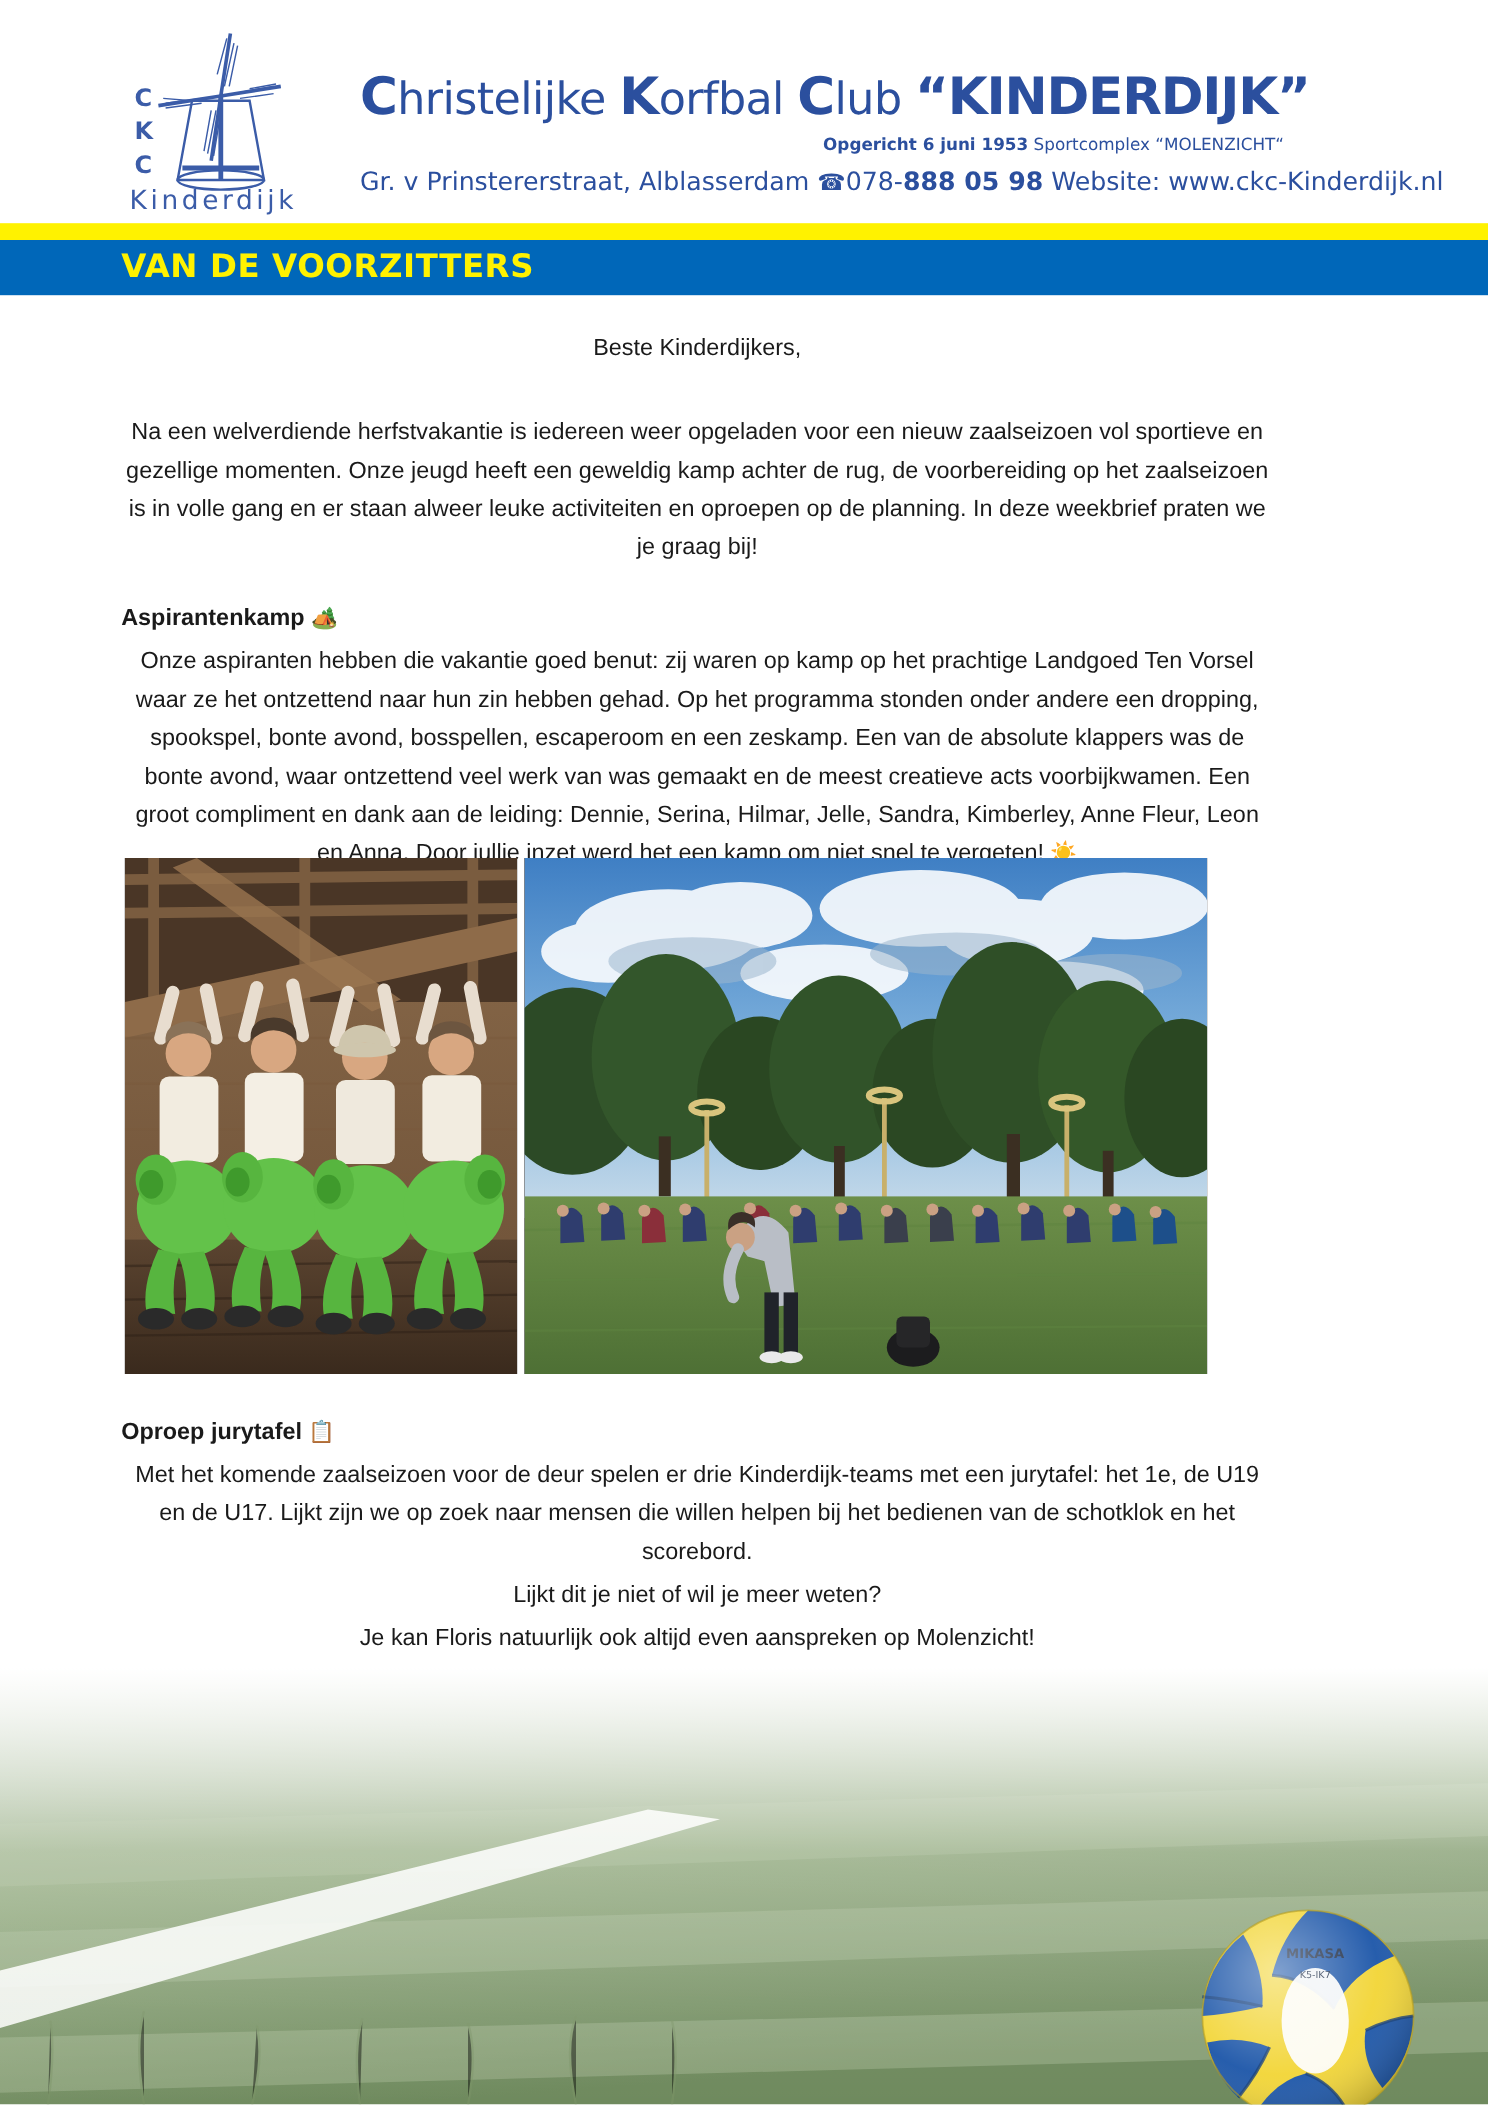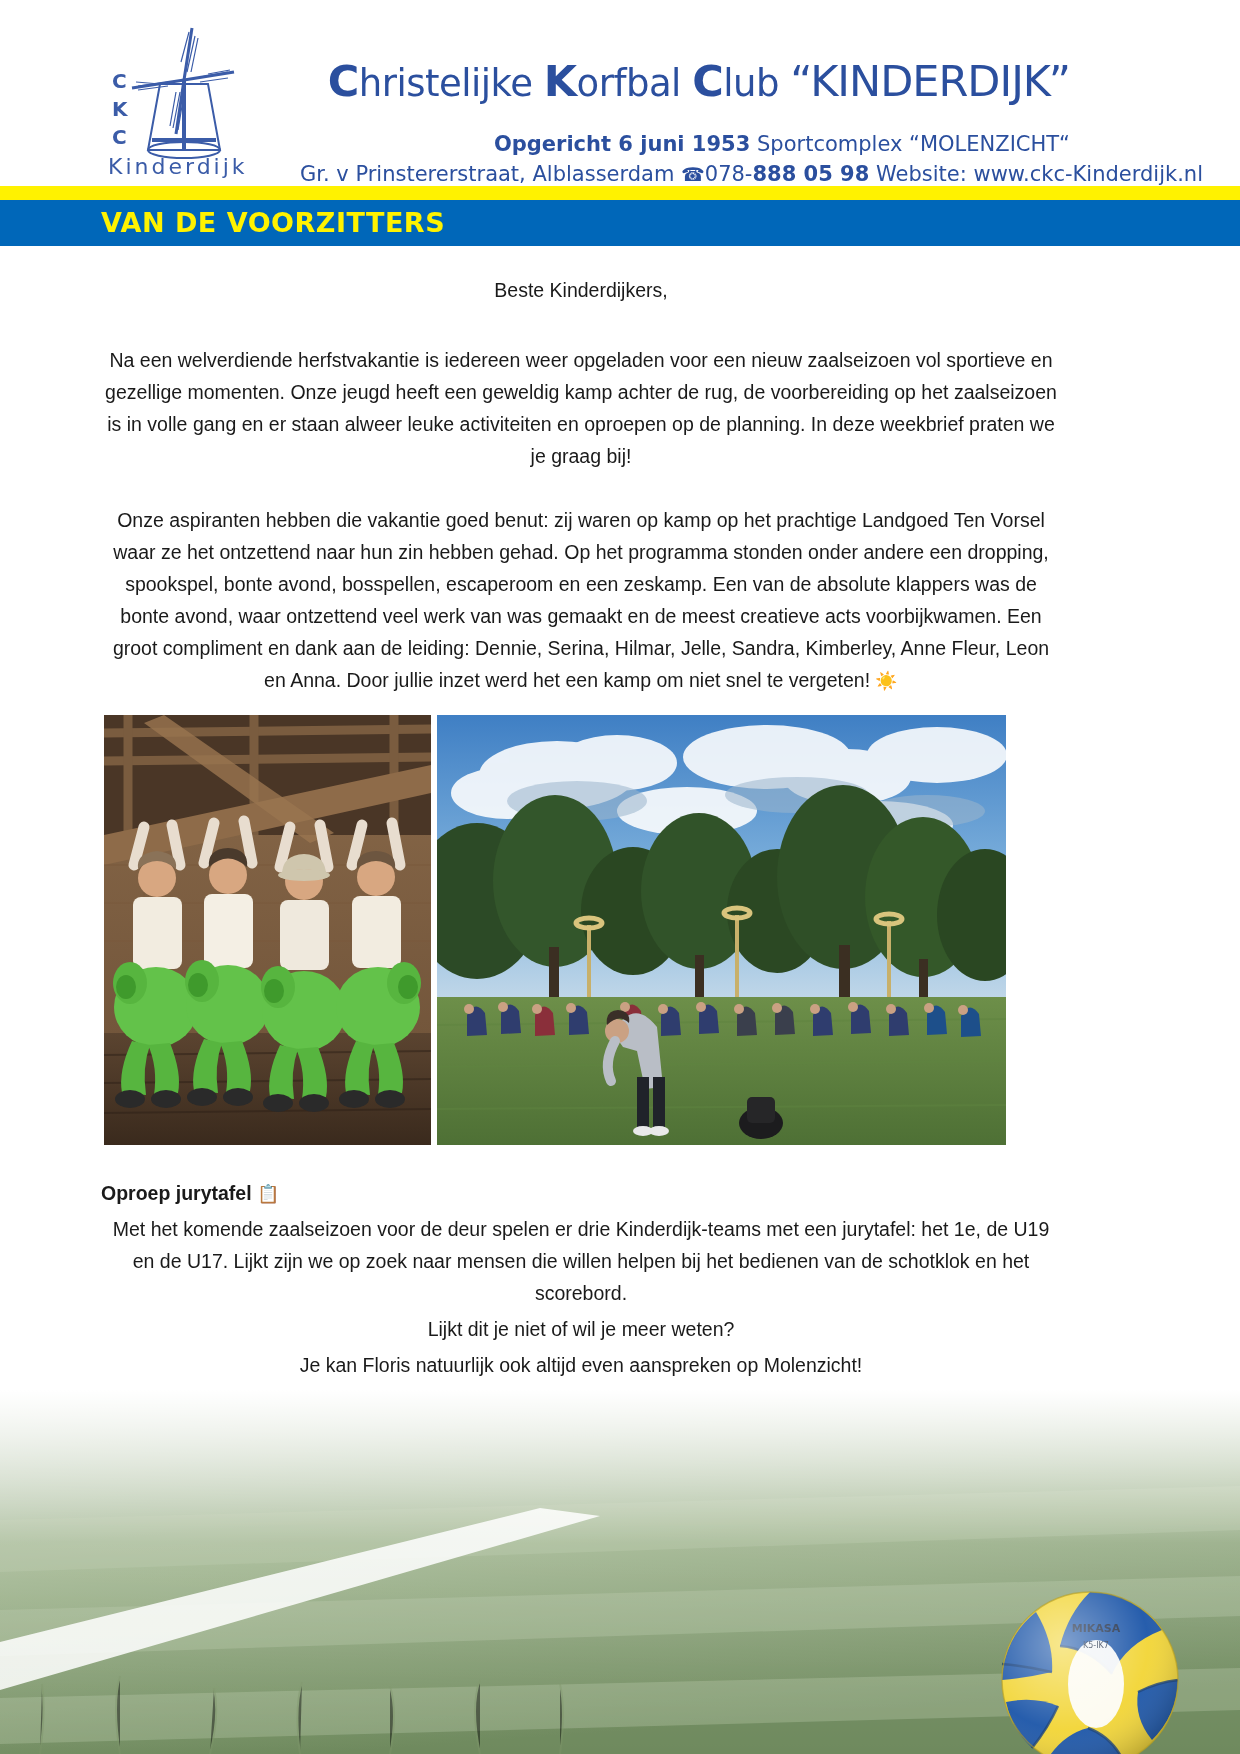--- a/index.html
+++ b/index.html
@@ -45,28 +45,27 @@
   }
   .club-title {
     font-family: "DejaVu Sans", sans-serif;
     font-size: 37px;
     line-height: 46px;
     letter-spacing: -0.5px;
     white-space: nowrap;
   }
   .club-title .drop { font-size: 43px; font-weight: bold; }
   .club-title .lw { font-weight: normal; }
-  .club-title .name { font-weight: normal; font-size: 43px; letter-spacing: -1px; }
+  .club-title .name { font-weight: bold; font-size: 43px; letter-spacing: -1px; }
 
   .club-sub {
     font-family: "DejaVu Sans", sans-serif;
-    font-size: 21px;
+    font-size: 14px;
     line-height: 30px;
     white-space: nowrap;
-    margin-top: 22px;
   }
   .club-sub b { font-weight: bold; }
   .club-addr {
     font-family: "DejaVu Sans", sans-serif;
     font-size: 21px;
     line-height: 30px;
     white-space: nowrap;
     text-align: right;
   }
   .club-addr b { font-weight: bold; }
@@ -228,20 +227,24 @@
   <div class="content">
 
     <p class="para">Beste Kinderdijkers,</p>
 
     <div class="gap-lg"></div>
 
     <p class="para">Na een welverdiende herfstvakantie is iedereen weer opgeladen voor een nieuw zaalseizoen vol sportieve en gezellige momenten. Onze jeugd heeft een geweldig kamp achter de rug, de voorbereiding op het zaalseizoen is in volle gang en er staan alweer leuke activiteiten en oproepen op de planning. In deze weekbrief praten we je graag bij!</p>
 
     <div class="gap-md"></div>
 
+    <p class="sec-head">
+      <span>Aspirantenkamp</span>
+      <span class="emoji">🏕️</span>
+    </p>
     <p class="para"><span>Onze aspiranten hebben die vakantie goed benut: zij waren op kamp op het prachtige Landgoed Ten Vorsel waar ze het ontzettend naar hun zin hebben gehad. Op het programma stonden onder andere een dropping, spookspel, bonte avond, bosspellen, escaperoom en een zeskamp. Een van de absolute klappers was de bonte avond, waar ontzettend veel werk van was gemaakt en de meest creatieve acts voorbijkwamen. Een groot compliment en dank aan de leiding: Dennie, Serina, Hilmar, Jelle, Sandra, Kimberley, Anne Fleur, Leon en Anna. Door jullie inzet werd het een kamp om niet snel te vergeten! </span><span class="emoji">☀️</span></p>
   </div>
 
   <div class="photos">
 
     <div class="photo photo-left">
       <svg width="327" height="430" viewBox="0 0 327 430" xmlns="http://www.w3.org/2000/svg">
         <defs>
           <linearGradient id="barnWall" x1="0" y1="0" x2="0" y2="1">
             <stop offset="0" stop-color="#8a6a4a"></stop>

